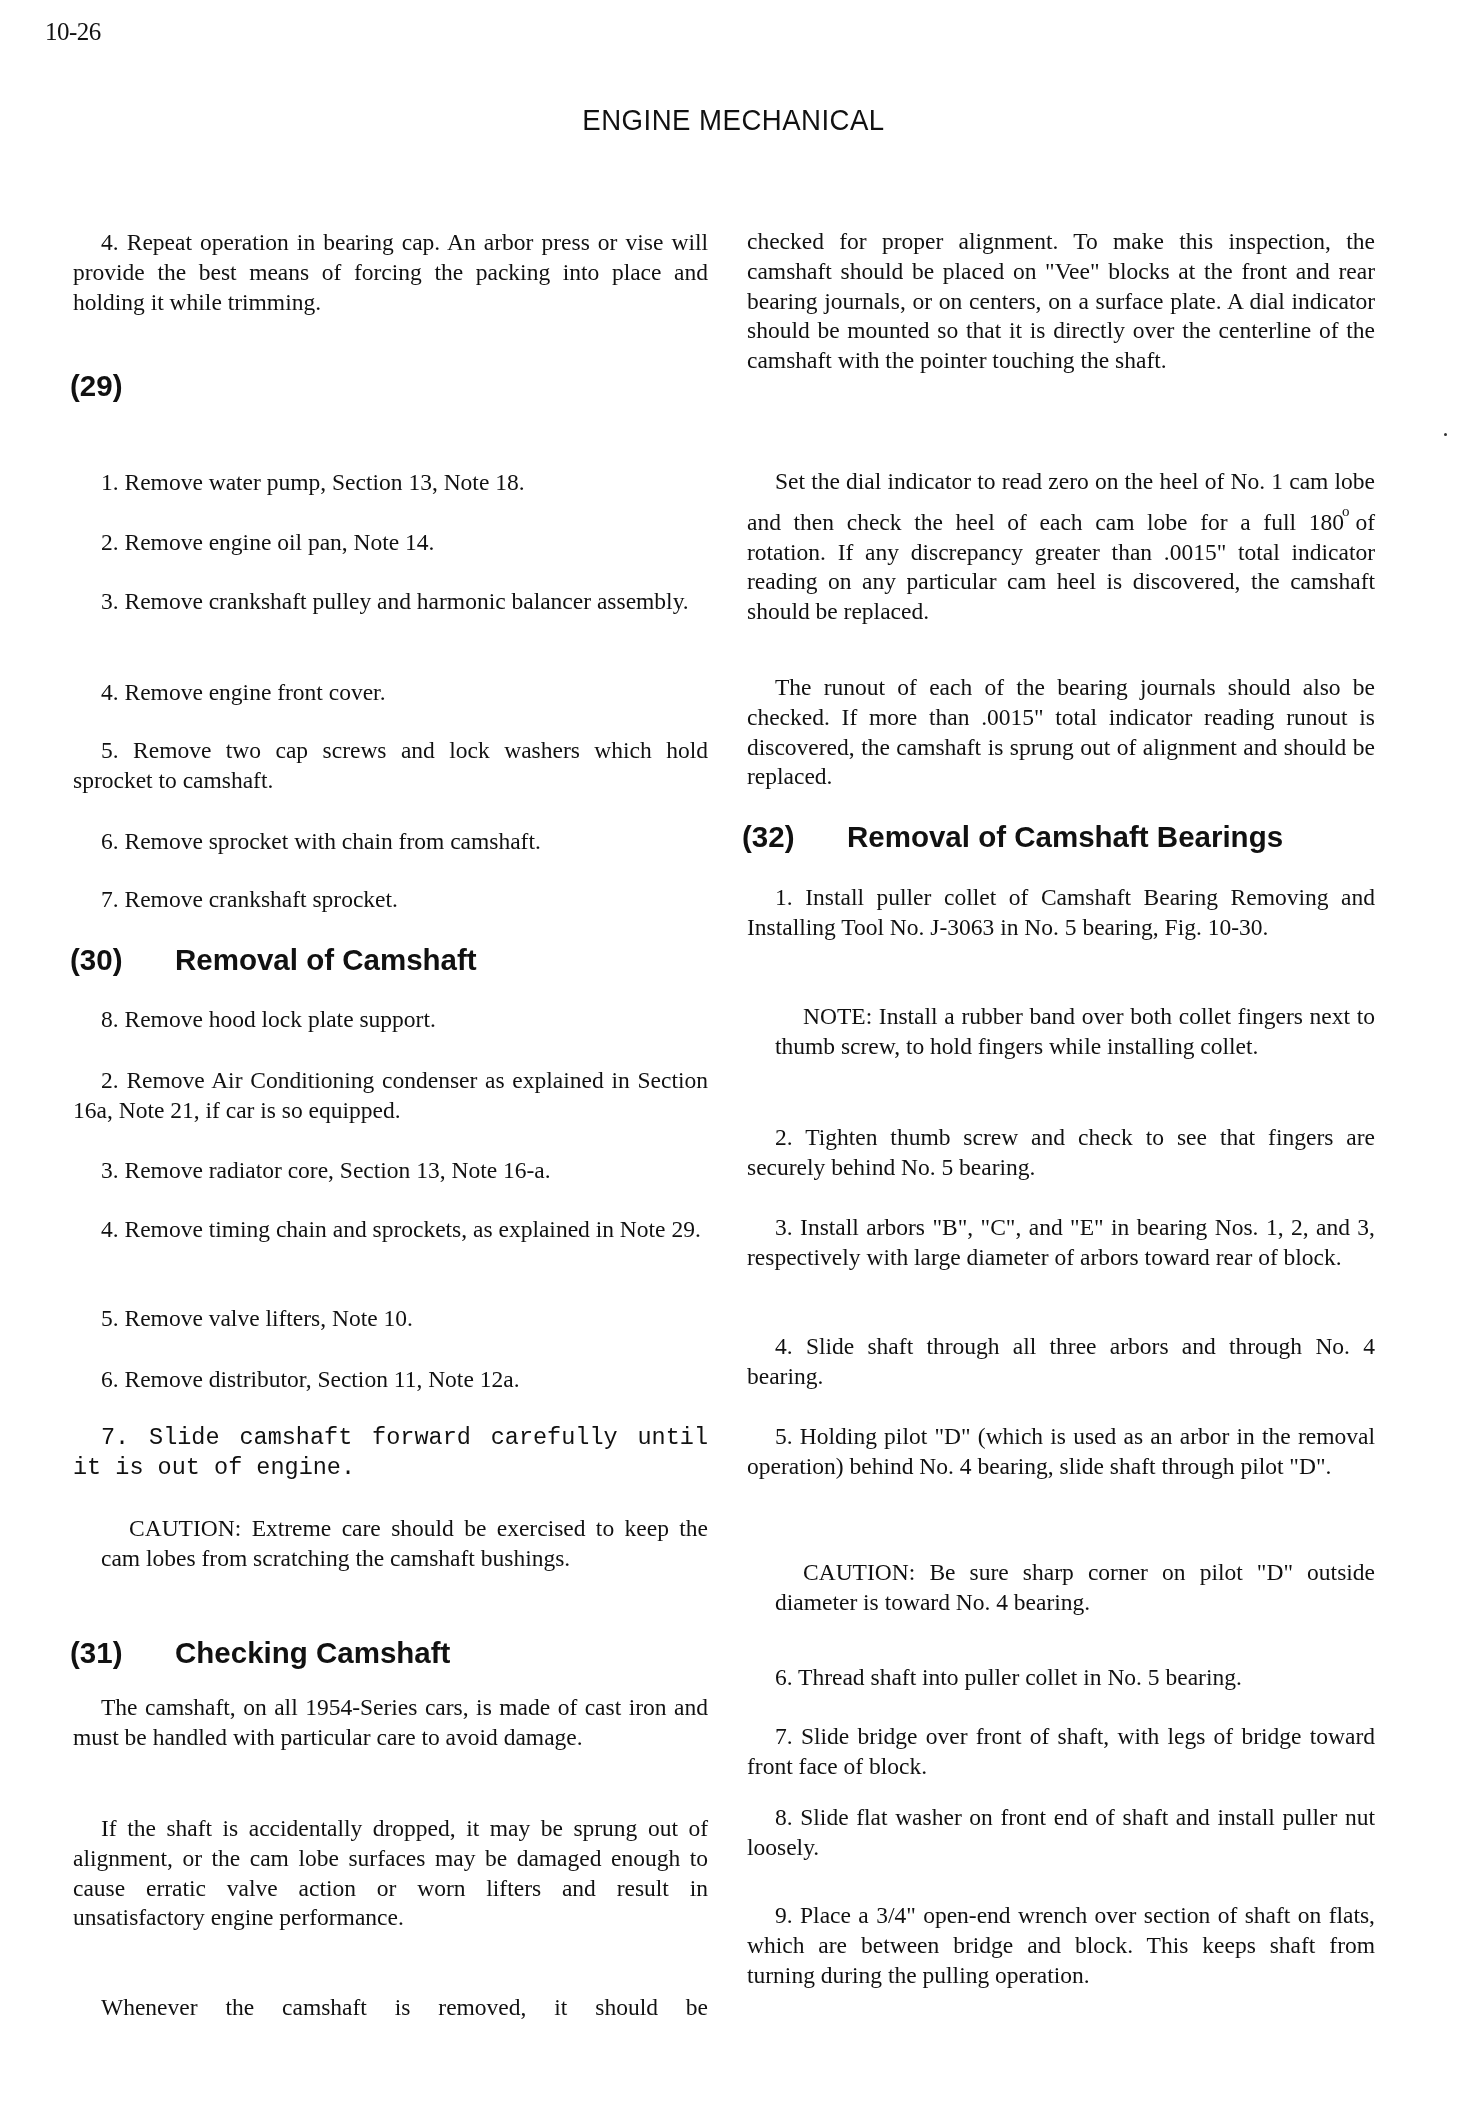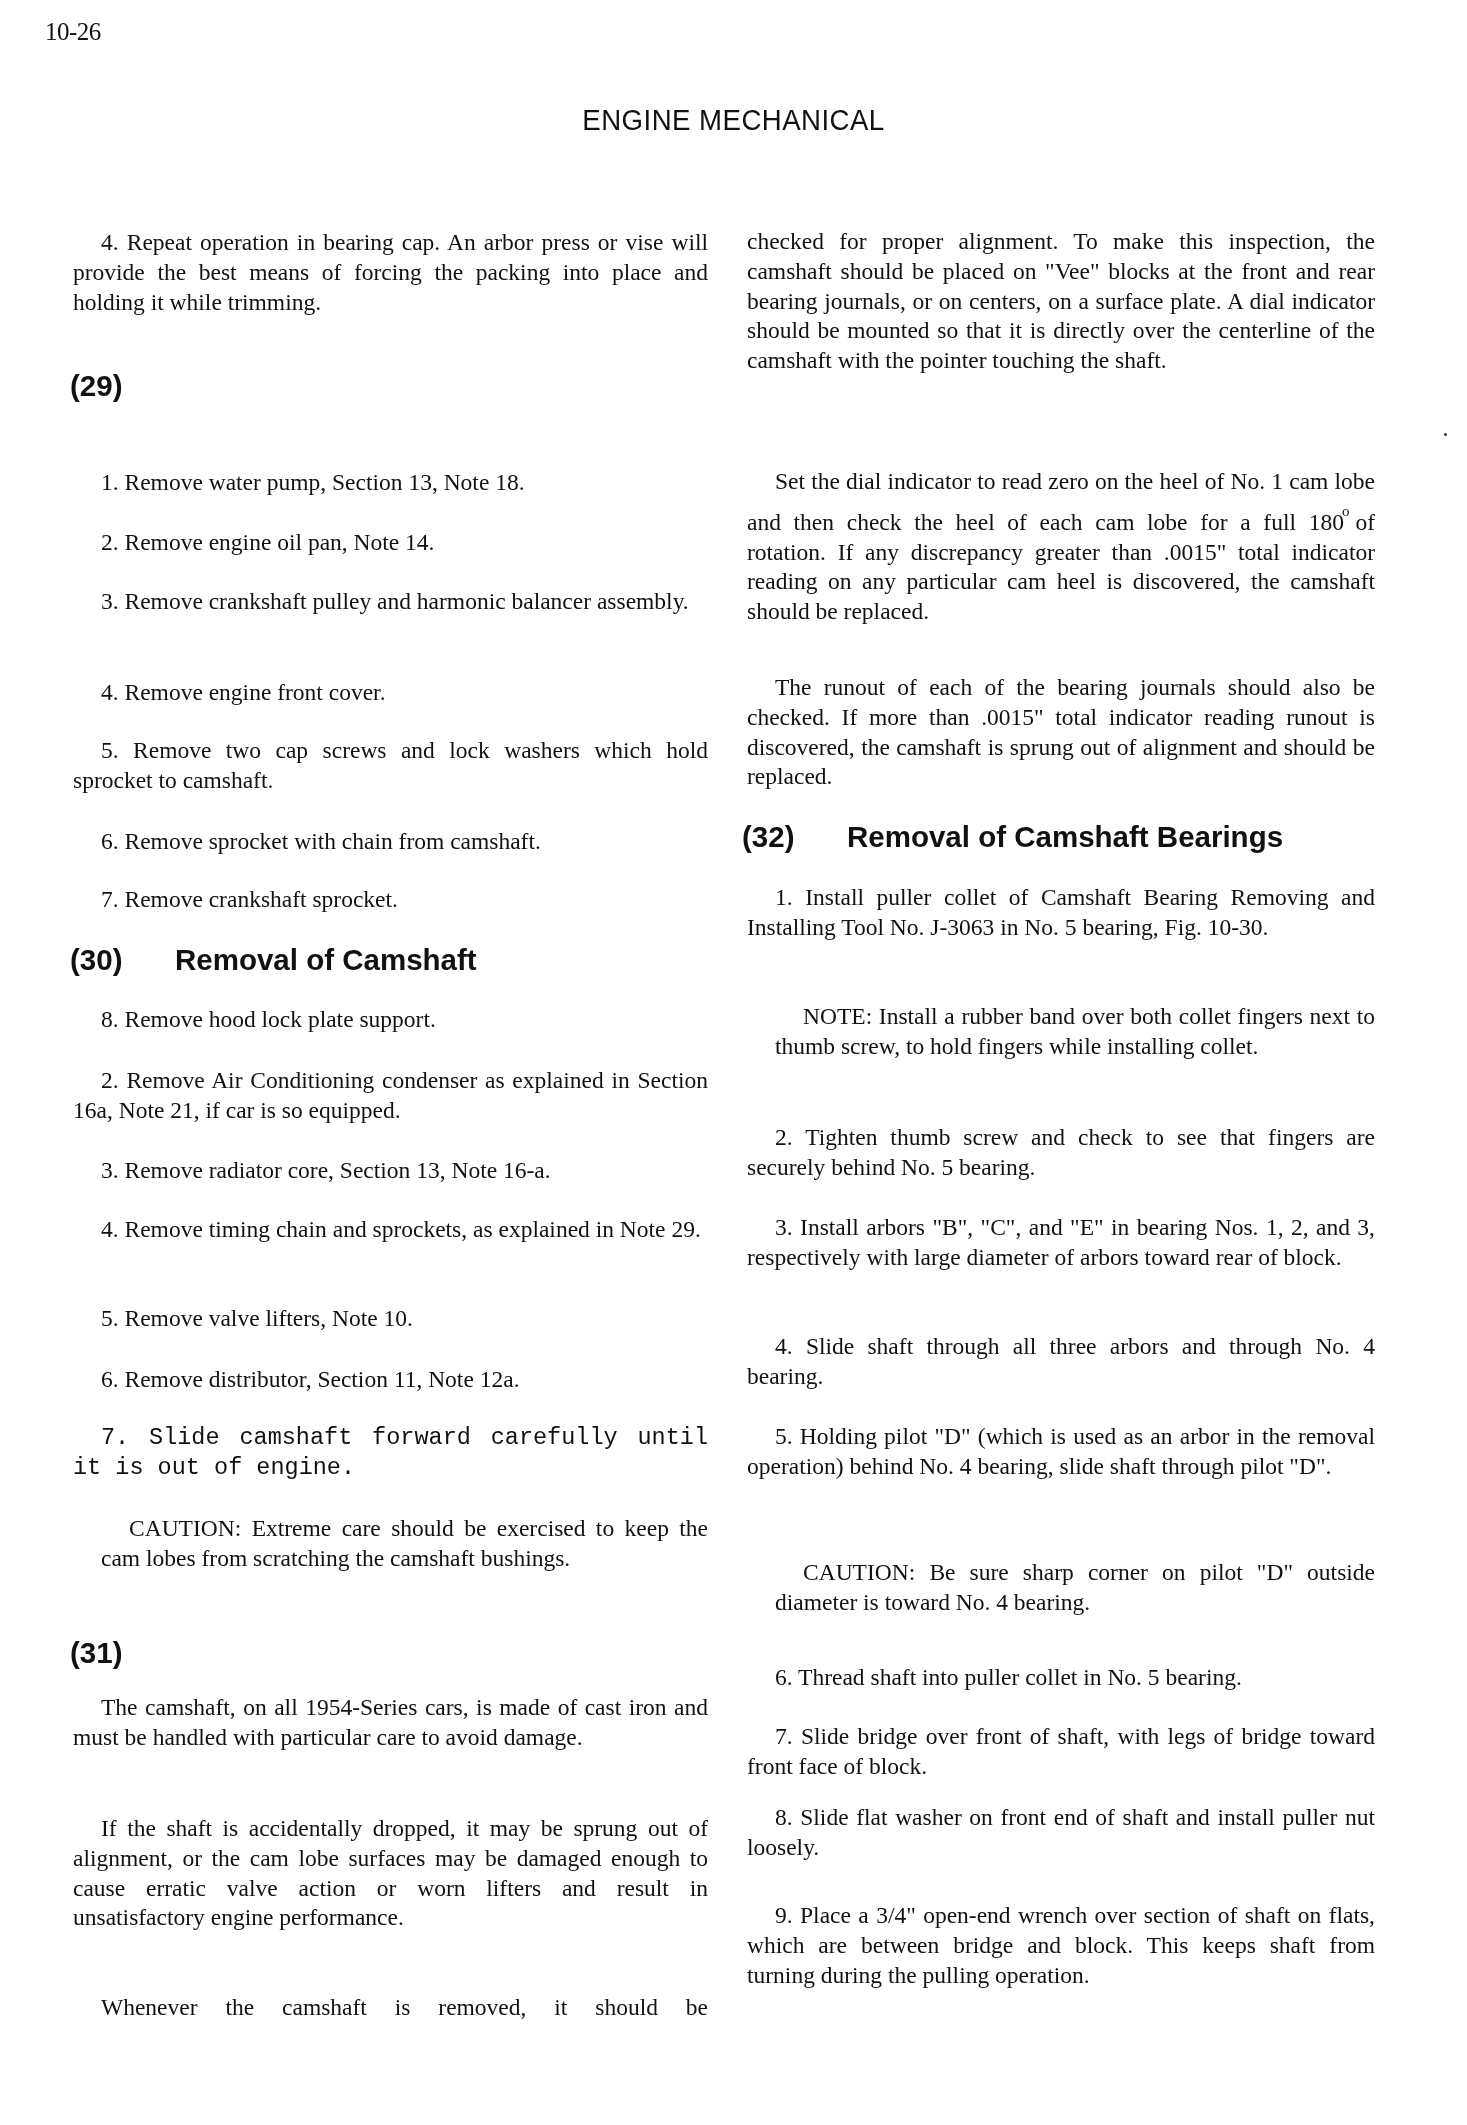--- a/index.html
+++ b/index.html
@@ -46,20 +46,21 @@
 <p class="p col-l ind" style="top:1066px;">2. Remove Air Conditioning condenser as explained in Section 16a, Note 21, if car is so equipped.</p>
 <p class="p col-l ind" style="top:1156px;">3. Remove radiator core, Section 13, Note 16-a.</p>
 <p class="p col-l ind" style="top:1215px;">4. Remove timing chain and sprockets, as explained in Note 29.</p>
 <p class="p col-l ind" style="top:1304px;">5. Remove valve lifters, Note 10.</p>
 <p class="p col-l ind" style="top:1365px;">6. Remove distributor, Section 11, Note 12a.</p>
 <p class="p col-l ind" style="top:1423px;font-family:Liberation Mono, monospace;">7. Slide camshaft forward carefully until it is out of engine.</p>
 <p class="p col-l note" style="top:1514px; width:607px; padding-left:28px;">CAUTION:   Extreme care should be exercised to keep the cam lobes from scratching the camshaft bushings.</p>
 
 <div class="h" style="left:70px; top:1633px; width:640px; height:40px;">
   <span class="num">(31)</span>
+  <span class="title">Checking Camshaft</span>
 </div>
 
 <p class="p col-l ind" style="top:1693px;">The camshaft, on all 1954-Series cars, is made of cast iron and must be handled with particular care to avoid damage.</p>
 <p class="p col-l ind" style="top:1814px;">If the shaft is accidentally dropped, it may be sprung out of alignment, or the cam lobe surfaces may be damaged enough to cause erratic valve action or worn lifters and result in unsatisfactory engine performance.</p>
 <p class="p col-l ind" style="top:1993px; text-align-last: justify;">Whenever the camshaft is removed, it should be</p>
 
 <p class="p col-r" style="top:227px;">checked for proper alignment. To make this inspection, the camshaft should be placed on "Vee" blocks at the front and rear bearing journals, or on centers, on a surface plate. A dial indicator should be mounted so that it is directly over the centerline of the camshaft with the pointer touching the shaft.</p>
 
 <p class="p col-r ind" style="top:467px;"><span>Set the dial indicator to read zero on the heel of No. 1 cam lobe and then check the heel of each cam lobe for a full 180</span><sup class="deg">o</sup><span>of rotation. If any discrepancy greater than .0015" total indicator reading on any particular cam heel is discovered, the camshaft should be replaced.</span></p>
 

